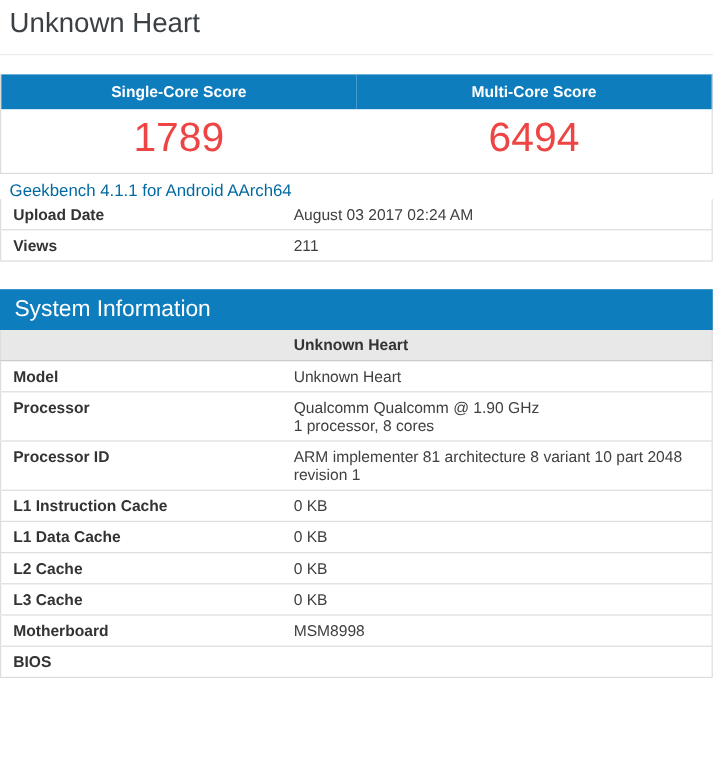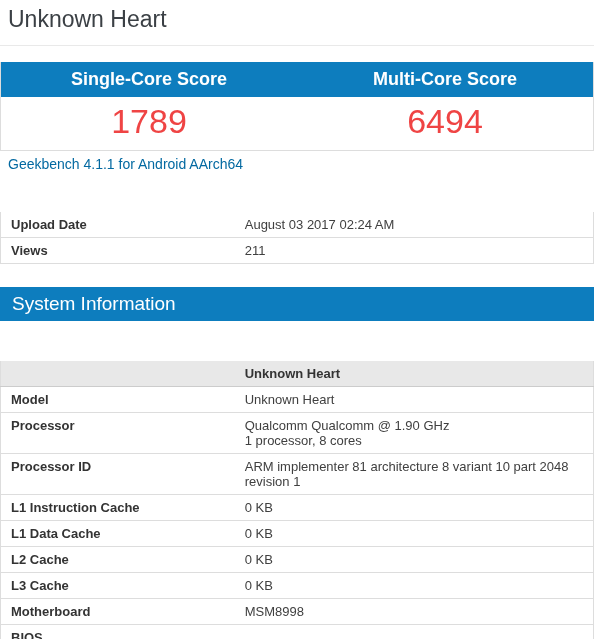--- a/index.html
+++ b/index.html
@@ -28,21 +28,21 @@
 
   
   table { width: 100%; border-collapse: collapse; }
   .score-table {
     border: 1px solid #ddd;
     border-top: none;
   }
   .score-table th {
     background: #0d7dbe;
     color: #ffffff;
-    font-size: 18px;
+    font-size: 13px;
     font-weight: bold;
     text-align: center;
     padding: 7px 0;
     width: 50%;
   }
   .score-table td {
     font-size: 34px;
     font-weight: 400;
     color: #ef4444;
     text-align: center;
@@ -60,21 +60,20 @@
     background: #0d7dbe;
     color: #ffffff;
     font-size: 19px;
     font-weight: 400;
     padding: 6px 12px;
     line-height: 22px;
   }
   .info-table {
     border: 1px solid #ddd;
     border-top: none;
-    margin-top: 40px;
   }
   .info-table td, .info-table th {
     padding: 5px 10px;
     border-bottom: 1px solid #ddd;
     vertical-align: top;
     text-align: left;
     line-height: 15px;
   }
   .info-table .label-cell {
     font-weight: bold;

